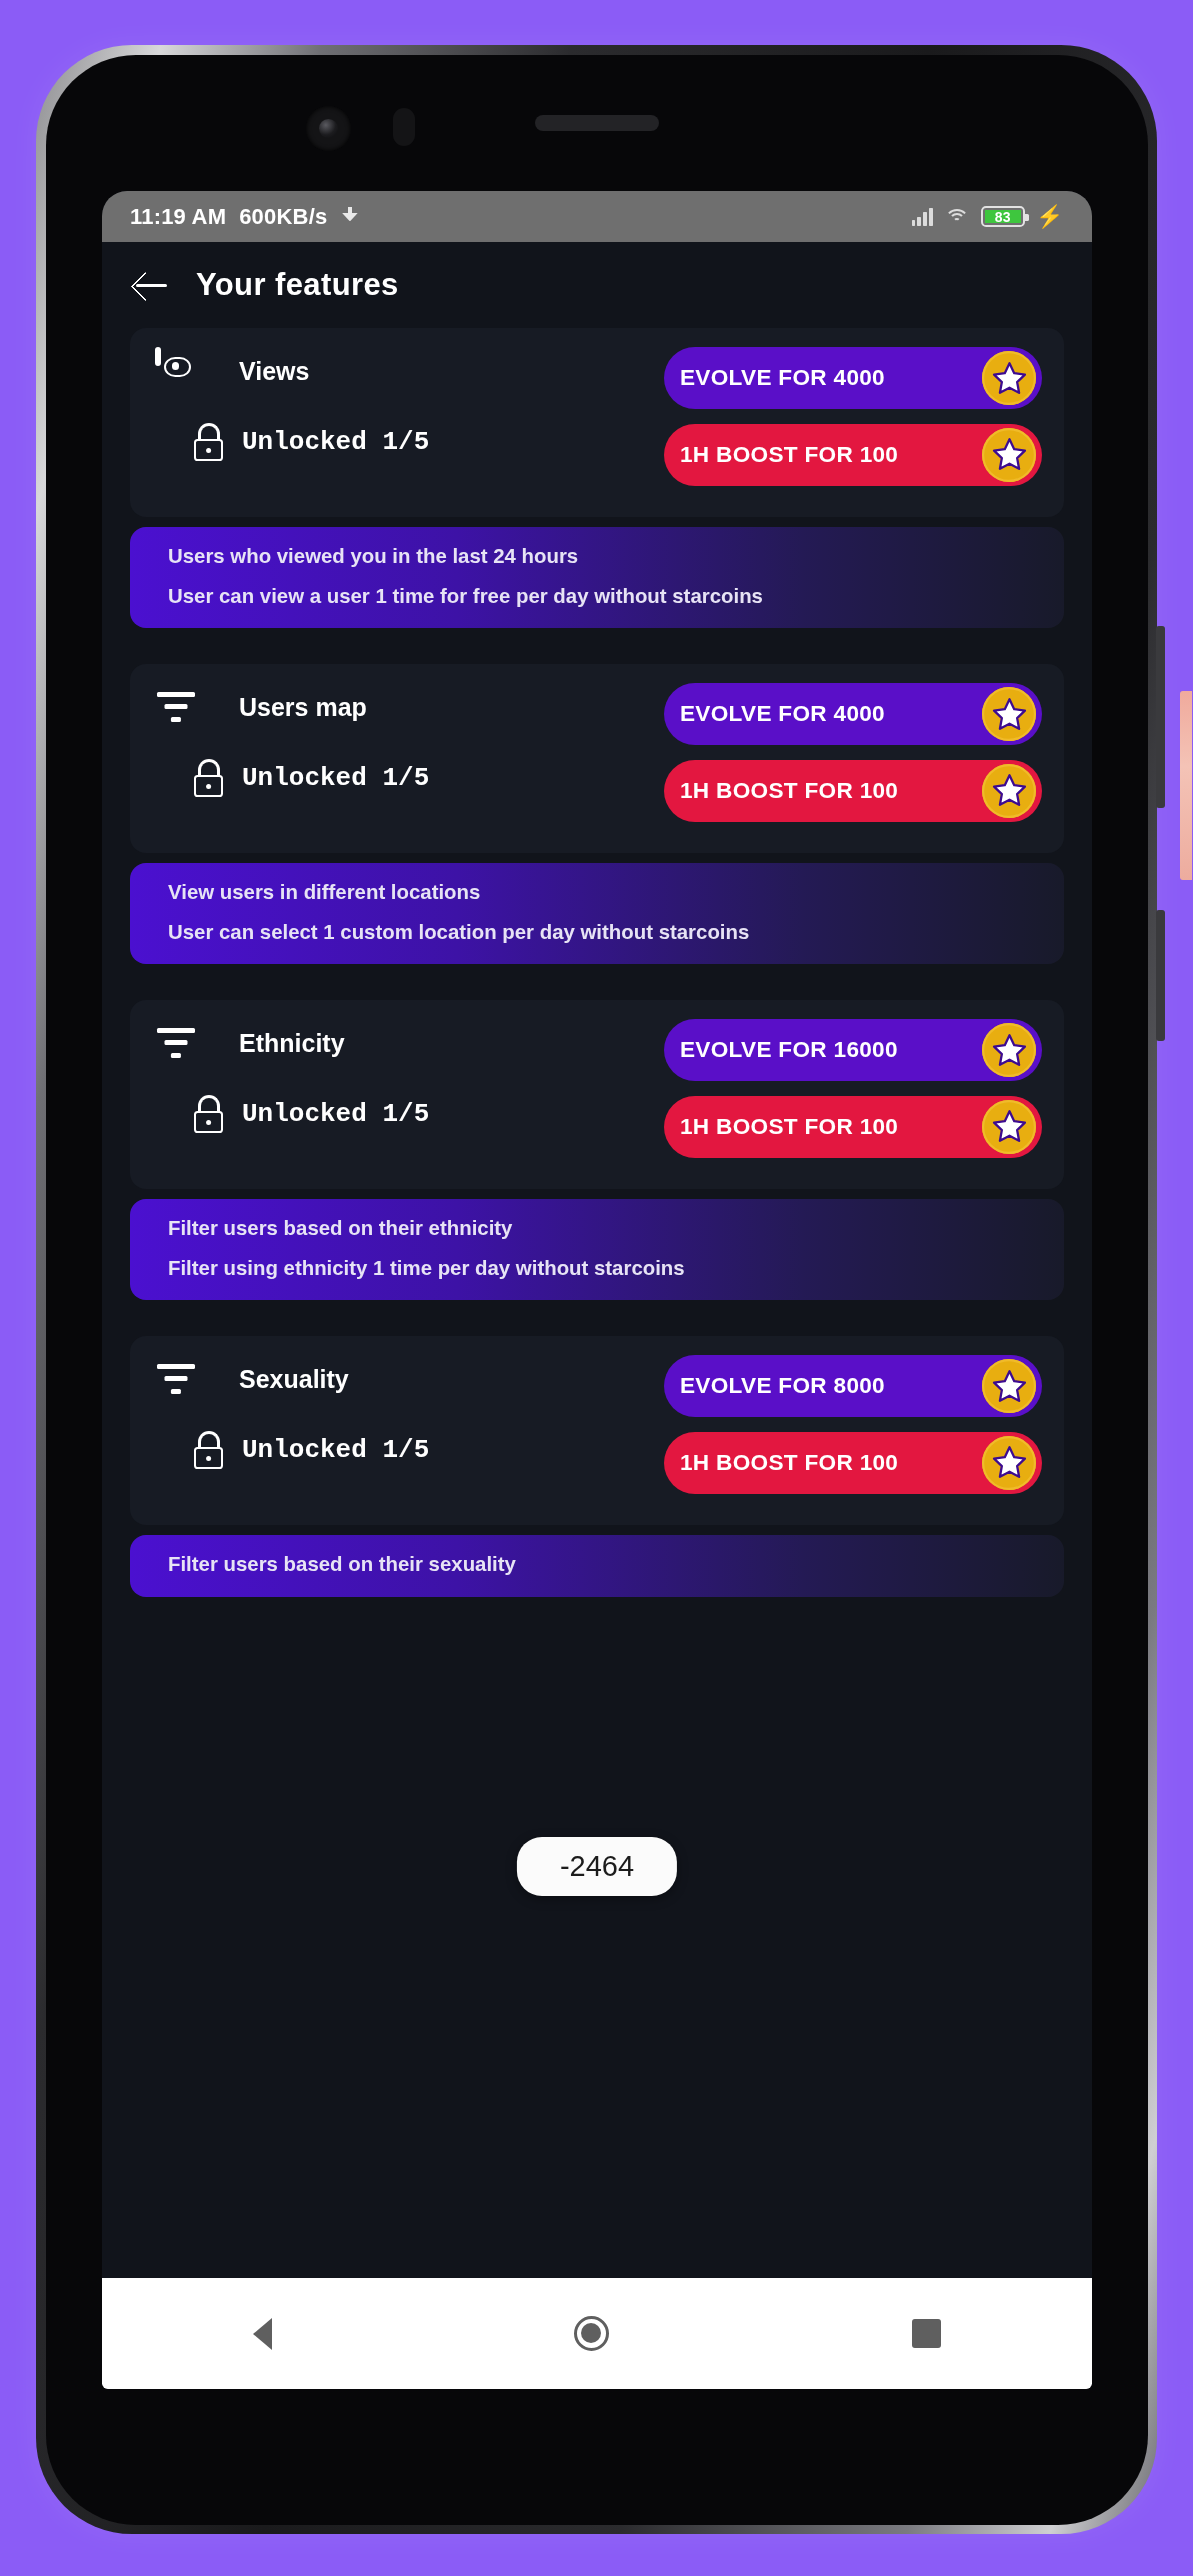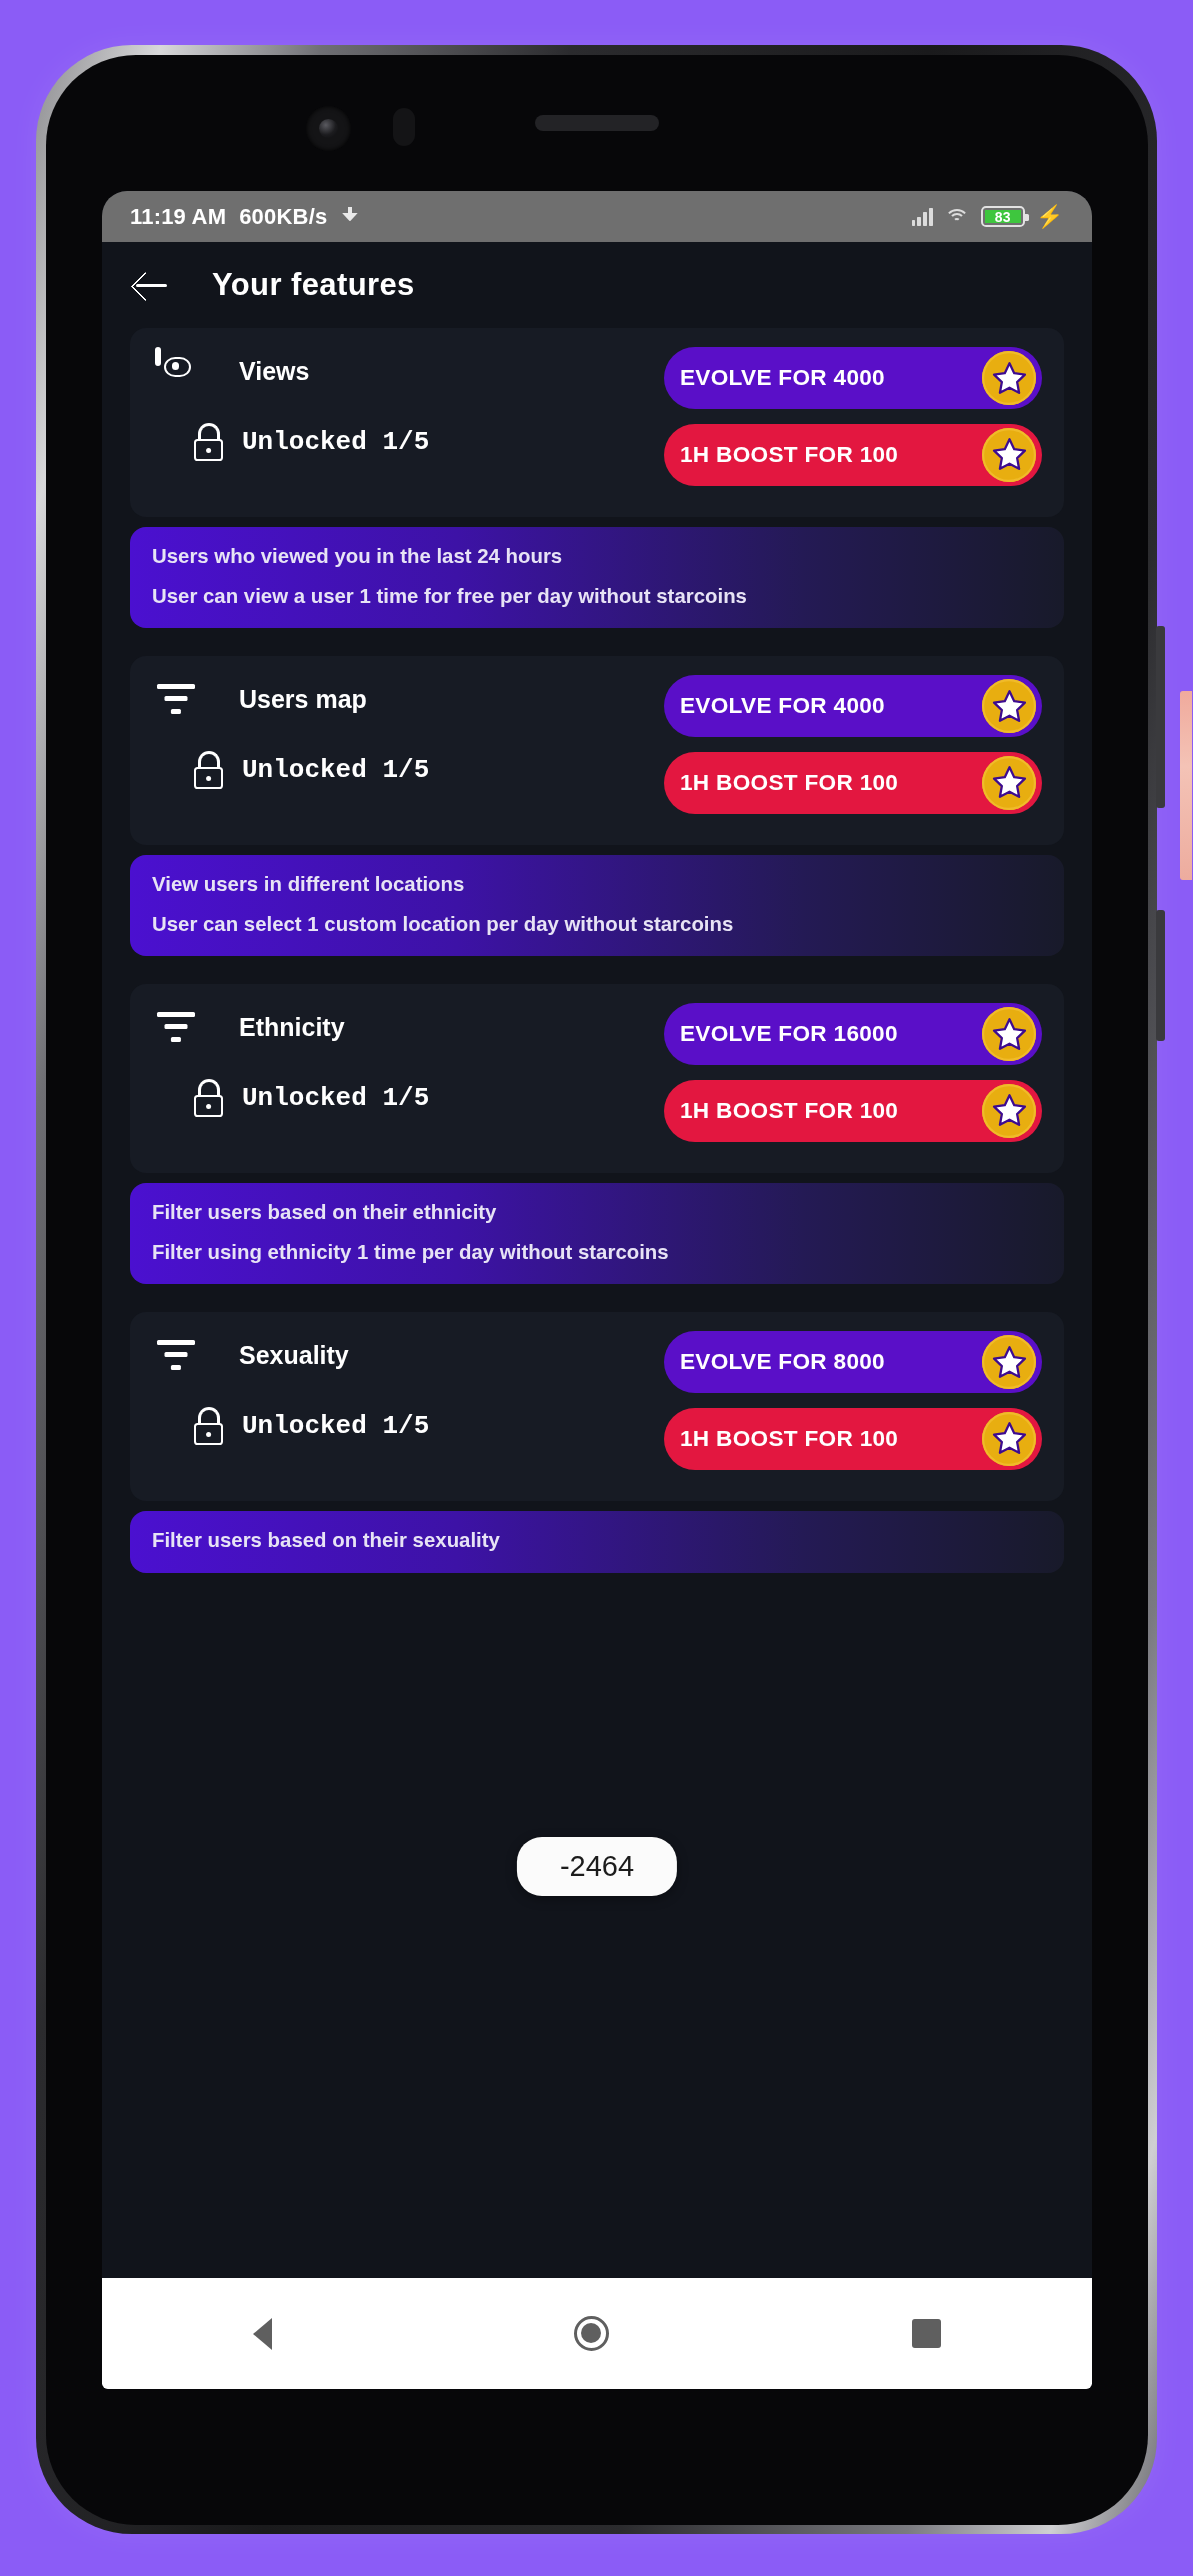--- a/index.html
+++ b/index.html
@@ -101,21 +101,21 @@
     width:44px;height:20.4px;border:2.2px solid #e2e2e2;border-radius:5.1px;
     position:relative; display:flex; align-items:center; padding:2.2px;
   }
   .battery::after{content:'';position:absolute;right:-5.8px;top:5.8px;width:3.6px;height:7.3px;background:#e2e2e2;border-radius:0 1.5px 1.5px 0;}
   .battery .fill{ background:#3ec63e; height:100%; width:100%; border-radius:0;
     color:#fff; font-size:14px; font-weight:800; display:flex;align-items:center;justify-content:center;}
   .bolt { font-size: 22px; color:#e8e8e8; line-height:1; }
 
   
   .appbar {
-    height: 86px; display:flex; align-items:center; gap: 44px;
+    height: 86px; display:flex; align-items:center; gap: 28px;
     padding: 0 31px; background:#11141b;
   }
   .back-arrow { width: 35px; height: 35px; position: relative; cursor:pointer; }
   .back-arrow::before{
     content:''; position:absolute; left:2.9px; top:16.7px; width:31px; height:2.9px; background:#fff; border-radius:1.5px;
   }
   .back-arrow::after{
     content:''; position:absolute; left:2.2px; top:8px; width:19px; height:19px;
     border-left:2.9px solid #fff; border-bottom:2.9px solid #fff; transform:rotate(45deg);
     border-radius:1.5px;
@@ -174,23 +174,23 @@
   .pill.boost  { background:#e31740; }
   .pill-label { color:#fff; font-size:22.6px; font-weight:800; letter-spacing:0.3px; white-space:nowrap; padding-right:10.2px;}
   .coin {
     width: 54px; height: 54px; flex: 0 0 54px; border-radius:50%;
     background:#e8ae10; display:flex; align-items:center; justify-content:center;
     box-shadow: inset 0 0 0 2.2px #f0bb2a;
   }
   .coin svg { width: 39px; height: 39px; display:block; }
 
   .desc {
-    margin: 0 28px 28px 28px; border-radius: 16px;
+    margin: 0 28px 36px 28px; border-radius: 16px;
     background: linear-gradient(90deg, #4b10d0 0%, #3d12a6 35%, #241a55 72%, #181a2a 100%);
-    padding: 19px 22px 22px 22px;
+    padding: 19px 22px 22px 38px;
   }
   .desc-line { color:#e7e3f5; font-size:20.4px; font-weight:700; line-height: 1.0; }
   .desc-line + .desc-line { margin-top: 19px; }
 
   
   .toast {
     position:absolute; left:50%; transform:translateX(-50%);
     top: 1646px; background:#fbfbfb; border-radius:25px;
     padding: 13px 43px; color:#1c1c1c; font-size:29px; font-weight:400;
     box-shadow: 0 2.9px 10.2px rgba(0,0,0,.35); z-index: 20;

